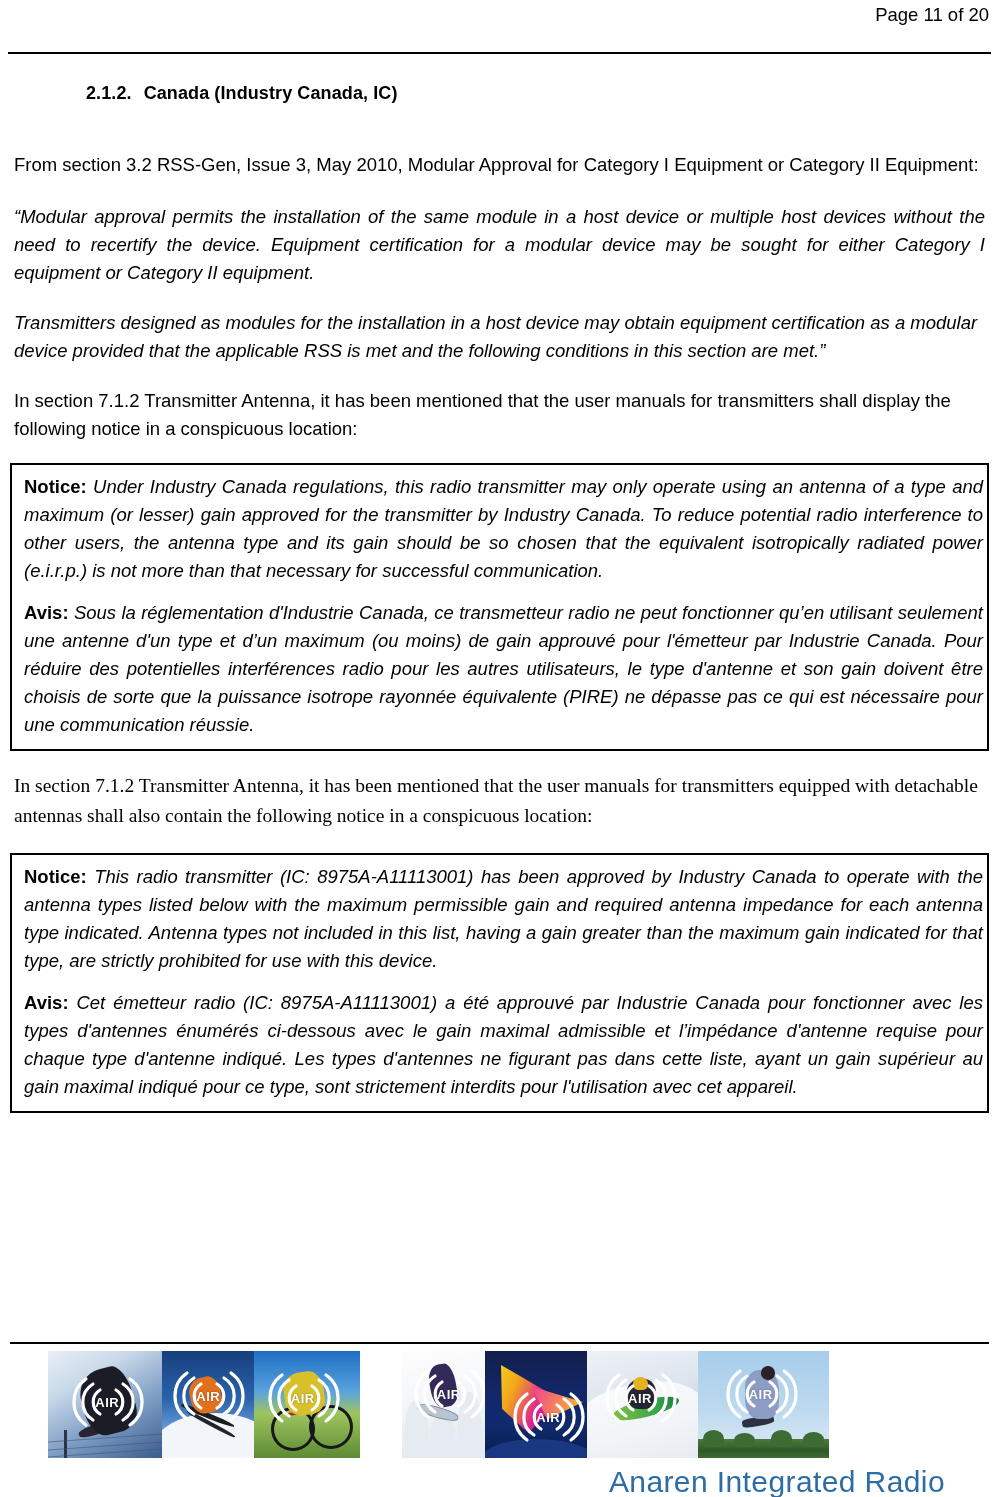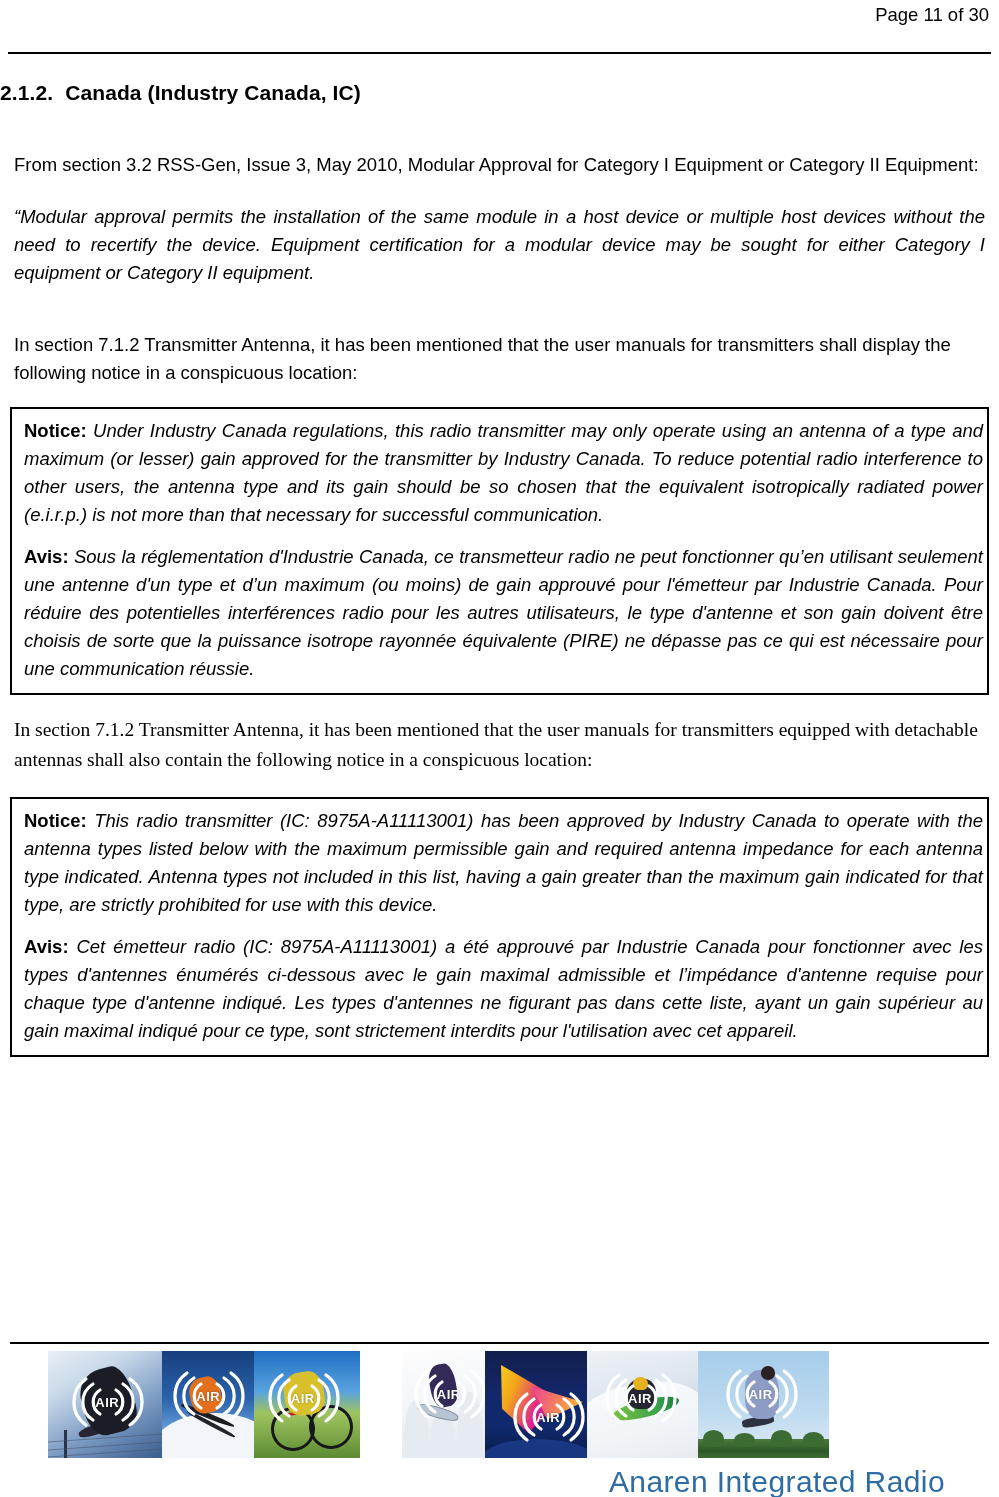--- a/index.html
+++ b/index.html
@@ -59,21 +59,22 @@
   
   .content {
     position: absolute;
     left: 0;
     top: 56px;
     width: 999px;
   }
 
   .heading {
     margin: 25px 0 0 0;
-    font-size: 21px;
+    padding-left: 86px;
+    font-size: 18px;
     font-weight: bold;
     line-height: 24px;
     letter-spacing: 0.1px;
   }
   .heading .num { margin-right: 12px; }
 
   p.body {
     margin: 0;
     padding: 0 14px 0 14px;
     font-size: 18.5px;
@@ -362,39 +363,40 @@
     letter-spacing: .4px;
     white-space: nowrap;
   }
 </style>
 </head>
 <body>
 
 <div class="page">
 
   <div class="header">
-    <div class="header-right">Page 11 of 30</div>
+    <div class="header-right">Page 11 of 20</div>
     <div class="header-rule"></div>
   </div>
 
   <div class="content">
 
     <div class="heading">
       <span class="num">2.1.2.</span><span>Canada (Industry Canada, IC)</span>
     </div>
 
     <div class="sp-22"></div>
 
     <div class="sp-24"></div>
     <p class="body">From section 3.2 RSS-Gen, Issue 3, May 2010, Modular Approval for Category I Equipment or Category II Equipment:</p>
 
     <div class="sp-24"></div>
     <p class="body ital">“Modular approval permits the installation of the same module in a host device or multiple host devices without the need to recertify the device. Equipment certification for a modular device may be sought for either Category I equipment or Category II equipment.</p>
 
     <div class="sp-22"></div>
+    <p class="body ital nojustify">Transmitters designed as modules for the installation in a host device may obtain equipment certification as a modular device provided that the applicable RSS is met and the following conditions in this section are met.”</p>
 
     <div class="sp-22"></div>
     <p class="body nojustify">In section 7.1.2 Transmitter Antenna, it has been mentioned that the user manuals for transmitters shall display the following notice in a conspicuous location:</p>
 
     <div class="sp-20"></div>
     <div class="notice-box">
       <p><span class="lead">Notice:</span> <span>Under Industry Canada regulations, this radio transmitter may only operate using an antenna of a type and maximum (or lesser) gain approved for the transmitter by Industry Canada. To reduce potential radio interference to other users, the antenna type and its gain should be so chosen that the equivalent isotropically radiated power (e.i.r.p.) is not more than that necessary for successful communication.</span></p>
       <div class="notice-gap"></div>
       <p><span class="lead">Avis:</span> <span>Sous la réglementation d'Industrie Canada, ce transmetteur radio ne peut fonctionner qu’en utilisant seulement une antenne d'un type et d’un maximum (ou moins) de gain approuvé pour l'émetteur par Industrie Canada.   Pour réduire des potentielles interférences radio pour les autres utilisateurs, le type d'antenne et son gain doivent être choisis de sorte que la puissance isotrope rayonnée équivalente (PIRE) ne dépasse pas ce qui est nécessaire pour une communication réussie.</span></p>
     </div>

